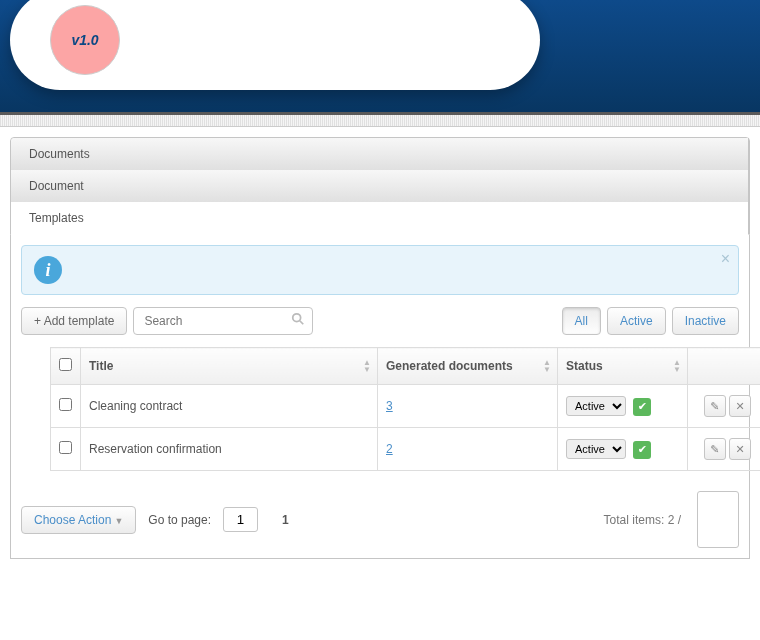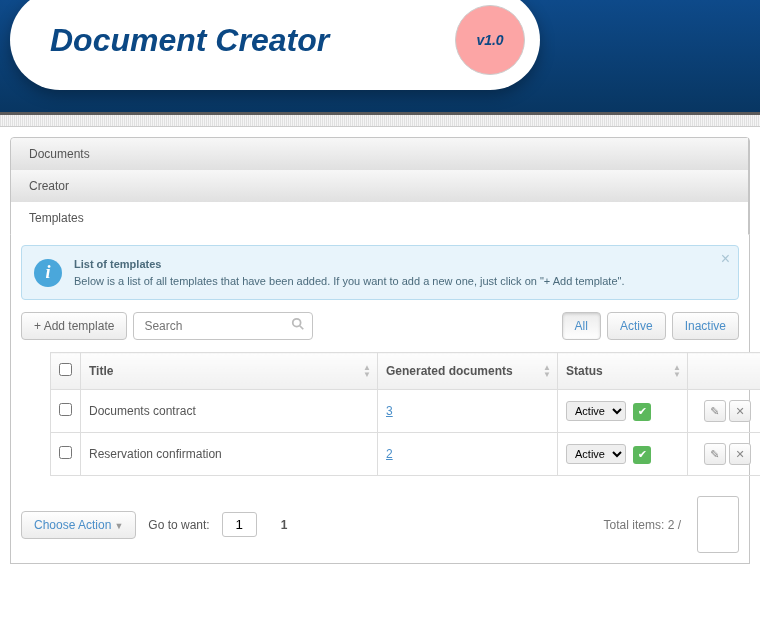--- a/index.html
+++ b/index.html
@@ -253,42 +253,37 @@
 }
 .caret { font-size: 9px; margin-left: 3px; color: #999; }
 
 input[type=checkbox]{ width:13px; height:13px; }
 </style>
 </head>
 <body>
 
 <div class="header-bg">
   <div class="header-pill">
-    <span class="app-title">Document Creator</span>
     <span class="version-badge">v1.0</span>
   </div>
 </div>
 <div class="header-strip"></div>
 
 <div class="container">
 
   <div class="tabs">
     <div class="tab">Documents</div>
-    <div class="tab">Creator</div>
+    <div class="tab">Document</div>
     <div class="tab active">Templates</div>
   </div>
 
   <div class="tab-body">
 
     <div class="info-box">
       <div class="info-icon">i</div>
-      <div class="info-text">
-        <b>List of templates</b>
-        <span>Below is a list of all templates that have been added. If you want to add a new one, just click on "+ Add template".</span>
-      </div>
       <span class="info-close">×</span>
     </div>
 
     <div class="toolbar">
       <button class="btn">+ Add template</button>
       <span class="search-wrap">
         <input class="search-input" type="text" placeholder="Search" style="">
         <span class="mag">
           <svg width="14" height="14" viewBox="0 0 16 16">
               <circle cx="6.5" cy="6.5" r="4.5" fill="none" stroke="#bbb" stroke-width="2"></circle>
@@ -319,21 +314,21 @@
           <th class="status-col">
             <span>Status</span>
             <span class="sort-arrows">▲<br>▼</span>
           </th>
           <th class="act-col"></th>
         </tr>
       </thead>
       <tbody>
         <tr>
           <td class="chk-col"><input type="checkbox" style=""></td>
-          <td>Documents contract</td>
+          <td>Cleaning contract</td>
           <td class="gen-col"><a href="#">3</a></td>
           <td class="status-col">
             <select class="status-select">
               <option>Active</option>
             </select>
             <span class="status-badge">✔</span>
           </td>
           <td class="act-col">
             <span class="icon-btn">✎</span>
             <span class="icon-btn">✕</span>
@@ -354,21 +349,21 @@
             <span class="icon-btn">✕</span>
           </td>
         </tr>
       </tbody>
     </table>
 
     <div class="footer-bar">
       <button class="btn blue-text">
         <span>Choose Action</span><span class="caret">▼</span>
       </button>
-      <span>Go to want:</span>
+      <span>Go to page:</span>
       <input class="page-input" type="text" value="1" style="">
       <span class="page-current">1</span>
       <div class="spacer"></div>
       <span class="total-items">
         <span>Total items:</span> <span>2</span> /
       </span>
       <input class="per-page" type="text" value="10" style="">
     </div>
 
   </div>

